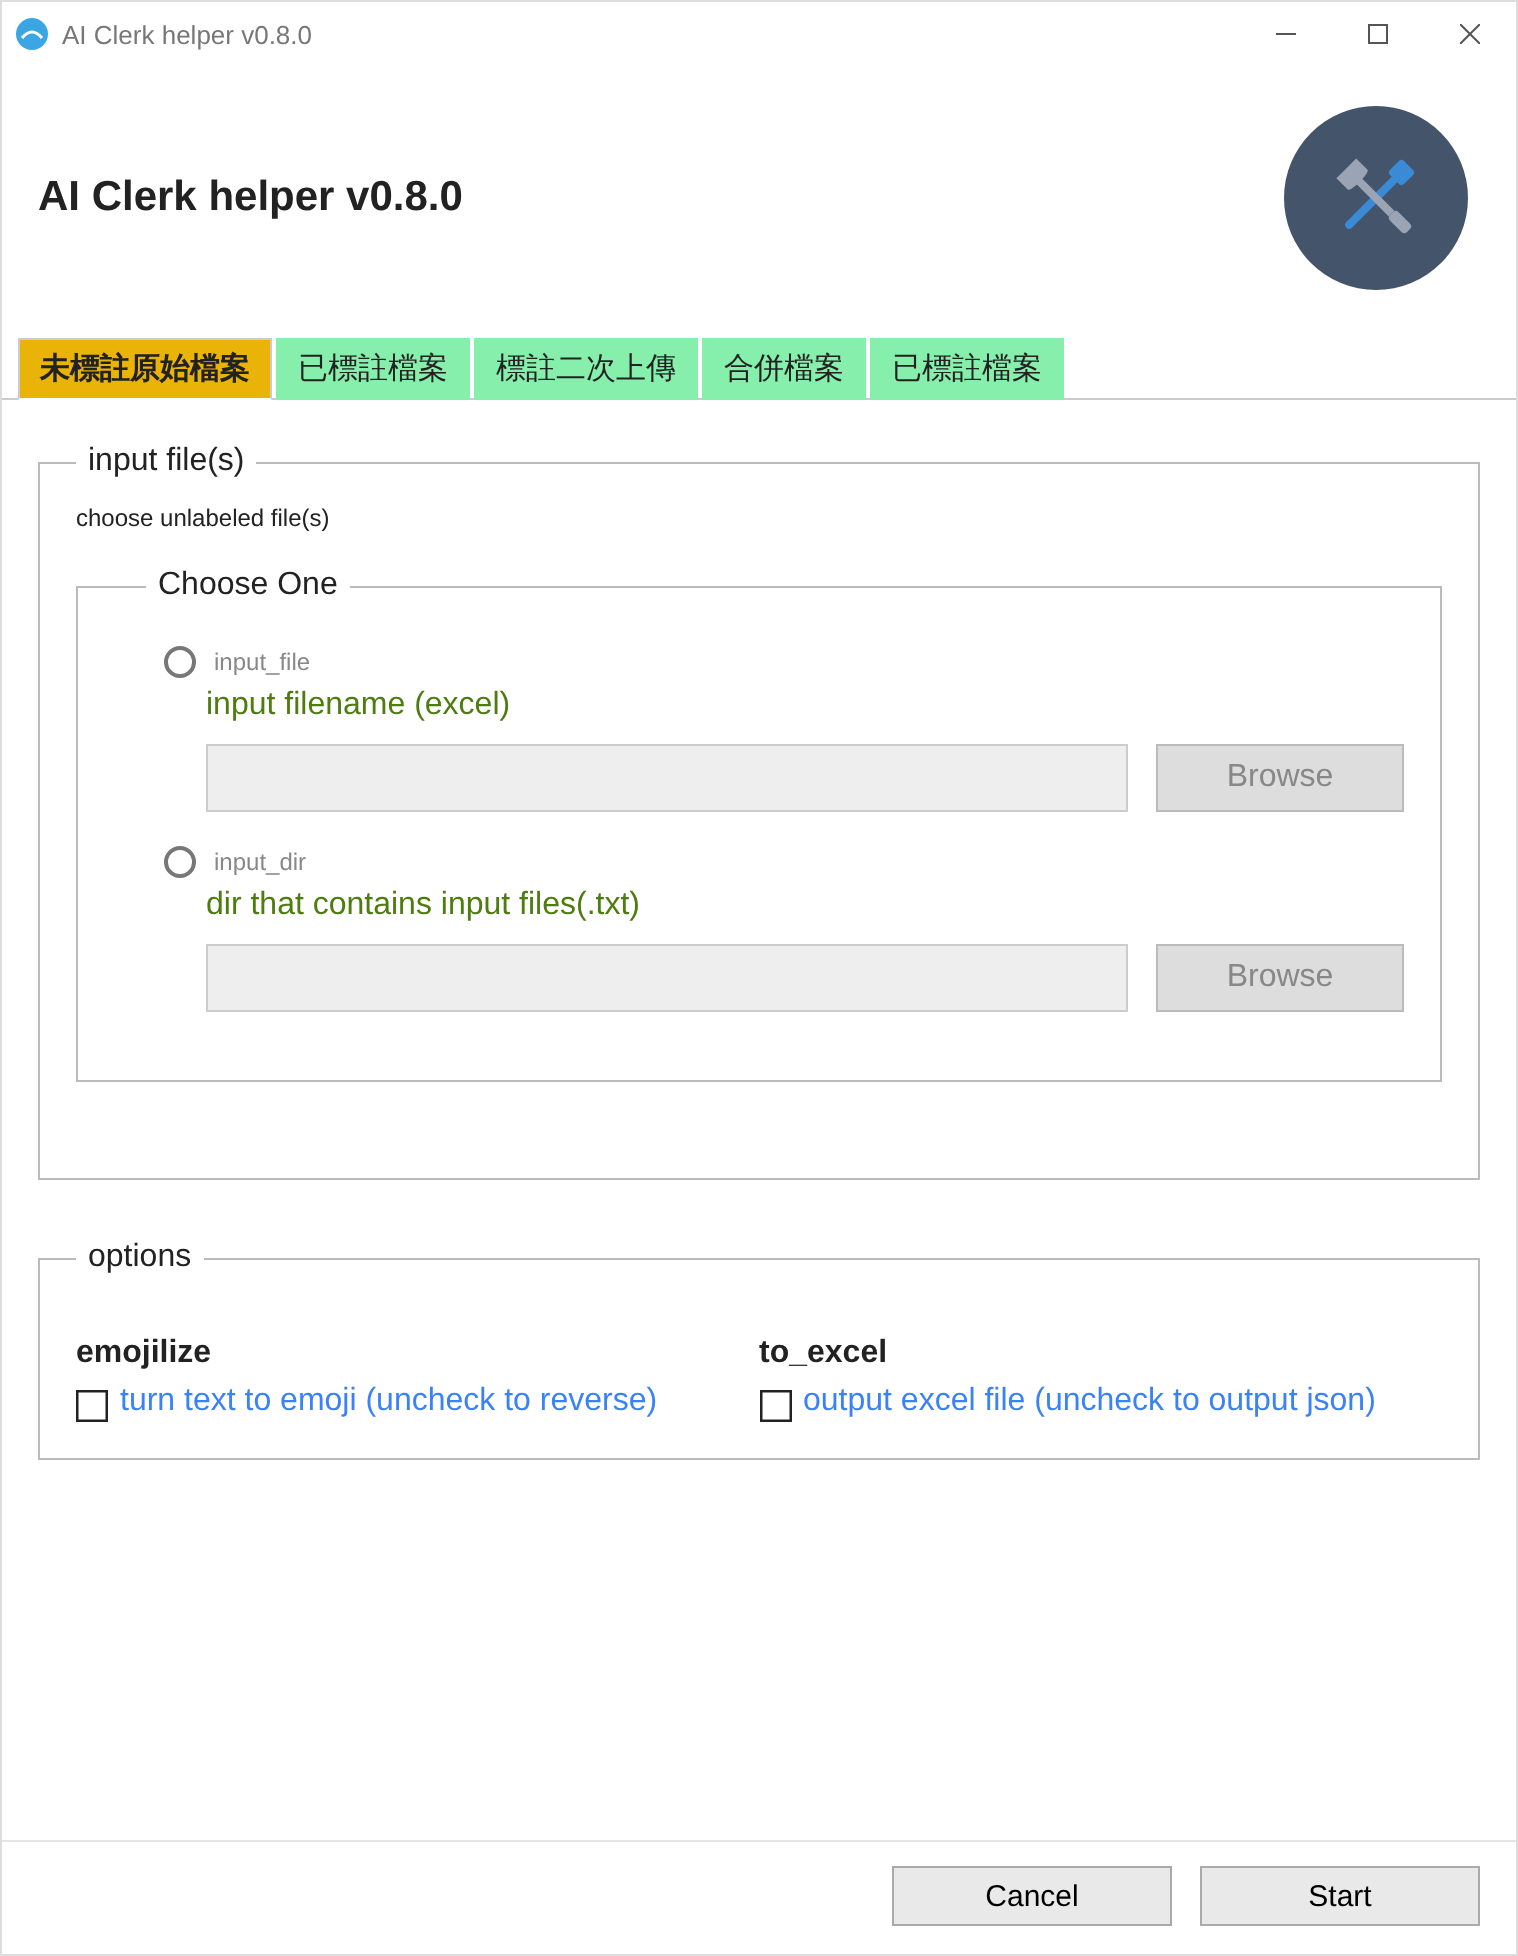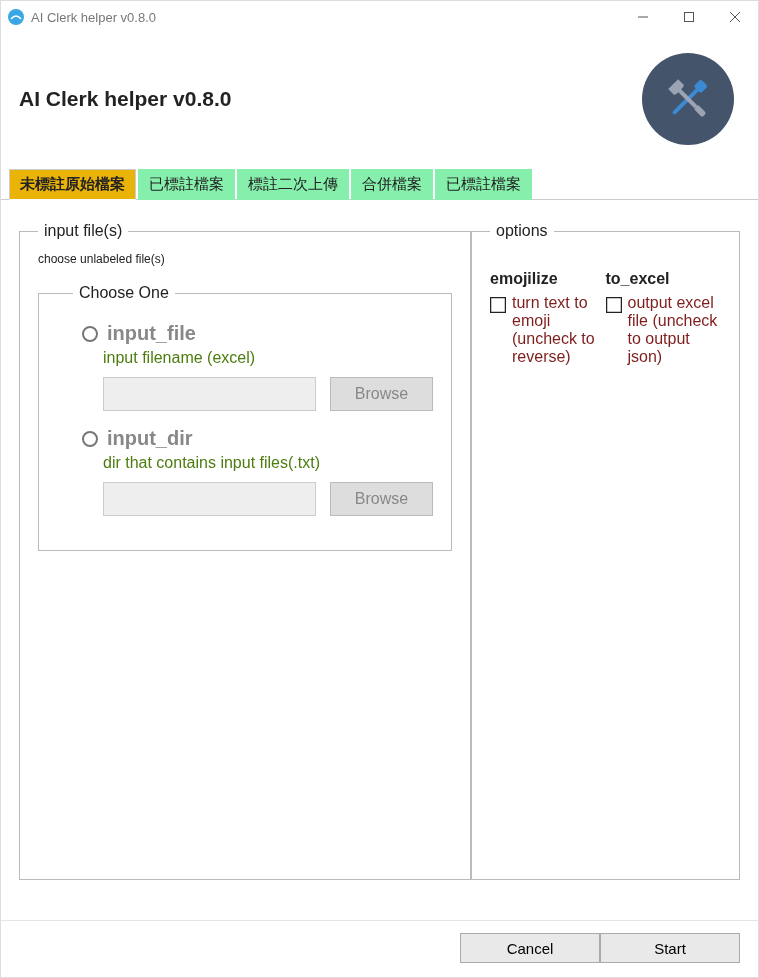--- a/index.html
+++ b/index.html
@@ -87,21 +87,21 @@
       background: #eab308;
       border-color: #ccc;
       border-bottom: 1px solid #fff;
       font-weight: bold;
     }
     
     .content {
       flex: 1;
       padding: 22px 18px 10px 18px;
       display: flex;
-      flex-direction: row;
+      flex-direction: column;
     }
     fieldset {
       border: 1px solid #bbb;
       padding: 12px 18px 18px 18px;
       margin-bottom: 30px;
     }
     legend {
       font-size: 16px;
       padding: 0 6px;
       color: #222;
@@ -117,44 +117,44 @@
     }
     .radio-row {
       display: flex;
       align-items: center;
       margin: 8px 0 4px 8px;
     }
     .radio-row svg {
       margin-right: 8px;
     }
     .radio-label {
-      font-weight: 700;
+      font-weight: 400;
       color: #888;
-      font-size: 20px;
+      font-size: 12px;
     }
     .hint {
       color: #4d7c0f;
       font-size: 16px;
       margin-left: 30px;
     }
     .input-row {
       display: flex;
       align-items: center;
       margin: 10px 0 16px 30px;
     }
     .text-input {
       flex: 1;
       height: 34px;
       background: #eee;
       border: 1px solid #ccc;
       padding: 0 6px;
       font-size: 15px;
     }
     .browse-btn {
-      width: 103px;
+      width: 124px;
       height: 34px;
       margin-left: 14px;
       background: #ddd;
       border: 1px solid #bbb;
       color: #888;
       font-size: 16px;
       cursor: pointer;
     }
     .option-cols {
       display: flex;
@@ -173,26 +173,27 @@
       display: flex;
       align-items: flex-start;
     }
     .check-row svg {
       flex-shrink: 0;
       margin-right: 6px;
       margin-top: 3px;
     }
     .check-label {
       font-size: 16px;
-      color: #7f1d1d;
+      color: #3b82f6;
     }
     
     .bottom-bar {
       display: flex;
       justify-content: flex-end;
+      gap: 14px;
       padding: 12px 18px 14px 22px;
       border-top: 1px solid #e5e5e5;
     }
     .bottom-btn {
       width: 140px;
       height: 30px;
       background: #e9e9e9;
       border: 1px solid #aaa;
       font-size: 15px;
       cursor: pointer;

